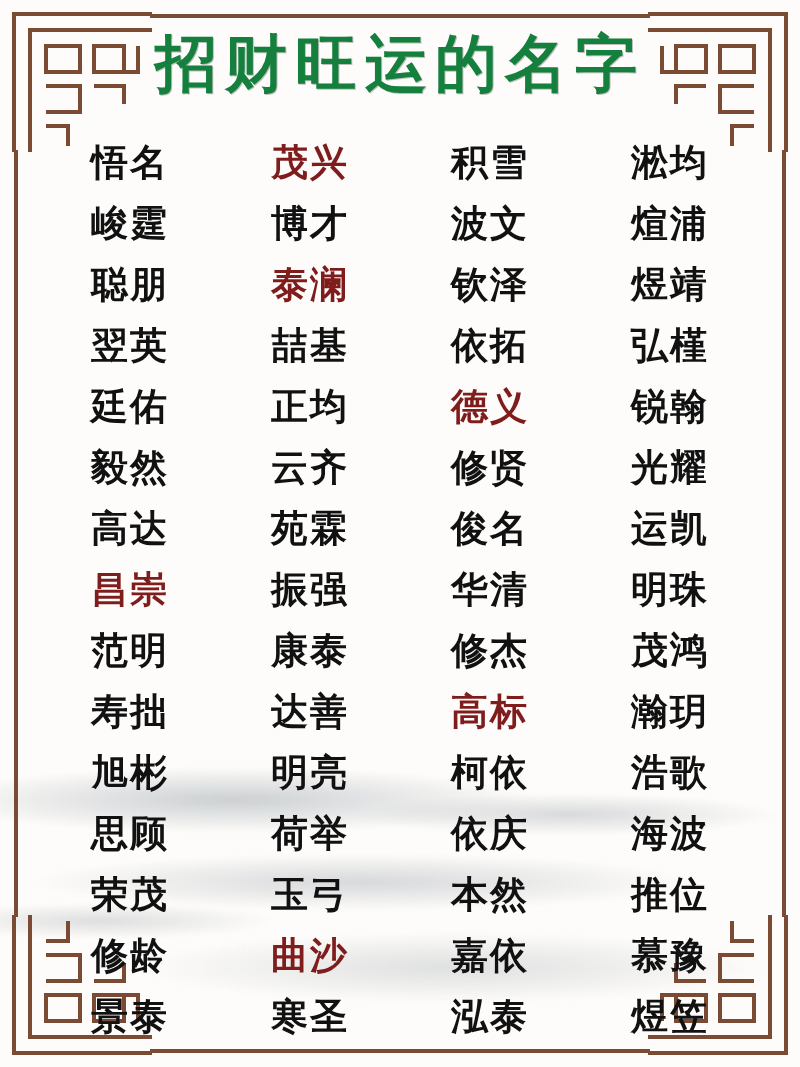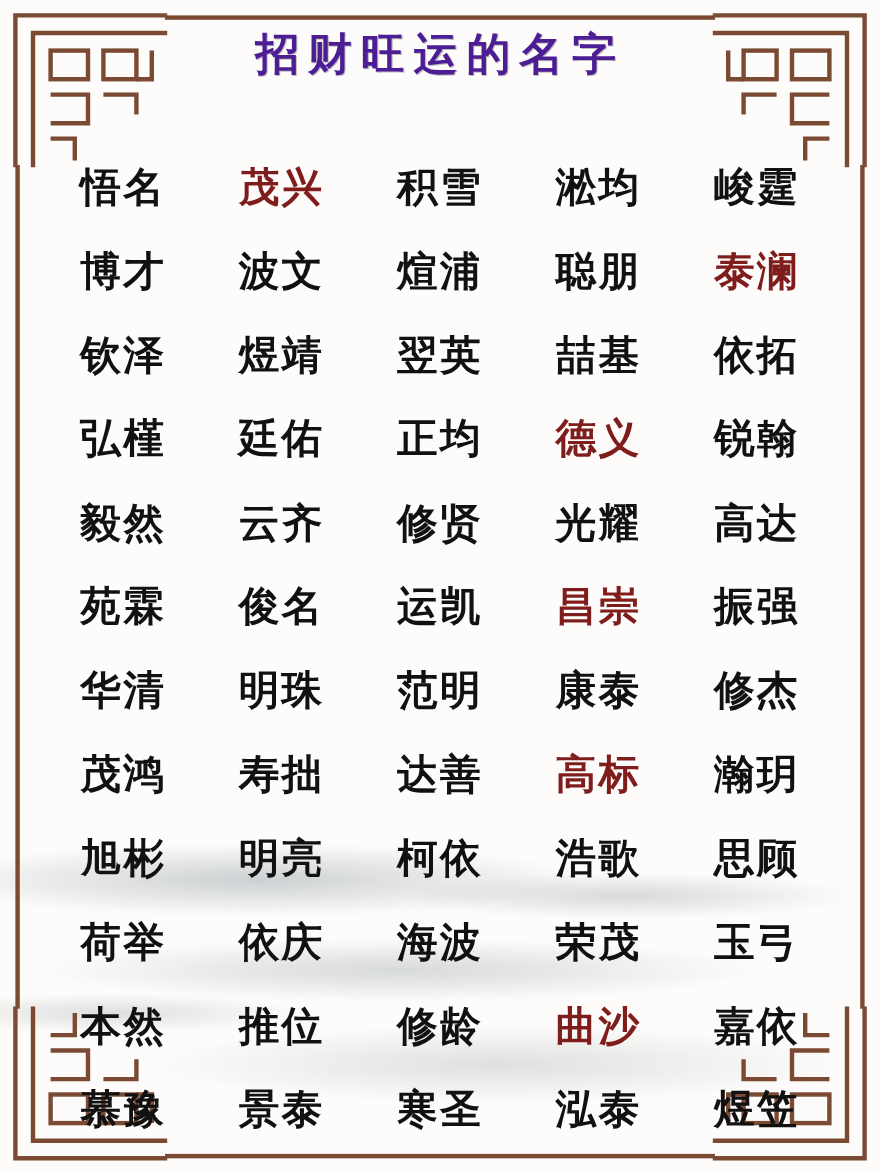--- a/index.html
+++ b/index.html
@@ -64,33 +64,33 @@
   
   .title-wrap {
     position: absolute;
     top: 22px; left: 0; right: 0;
     text-align: center;
   }
   .title {
     display: inline-block;
     font-family: "DejaVu Serif", "Liberation Serif", serif;
     font-weight: bold;
-    font-size: 40px;
+    font-size: 62px;
     letter-spacing: 8px;
-    color: #4c1d95;
+    color: #15803d;
     text-shadow: 1px 1px 0 rgba(0,0,0,0.25);
     padding: 0 10px;
   }
 
   
   .grid {
     position: absolute;
     top: 132px; left: 40px; right: 40px; bottom: 20px;
     display: grid;
-    grid-template-columns: repeat(5, 1fr);
+    grid-template-columns: repeat(4, 1fr);
     grid-auto-rows: 1fr;
     align-items: center;
     justify-items: center;
   }
   .cell {
     font-family: "DejaVu Serif", "Liberation Serif", serif;
     font-weight: bold;
     font-size: 37px;
     letter-spacing: 2px;
     color: #111111;

